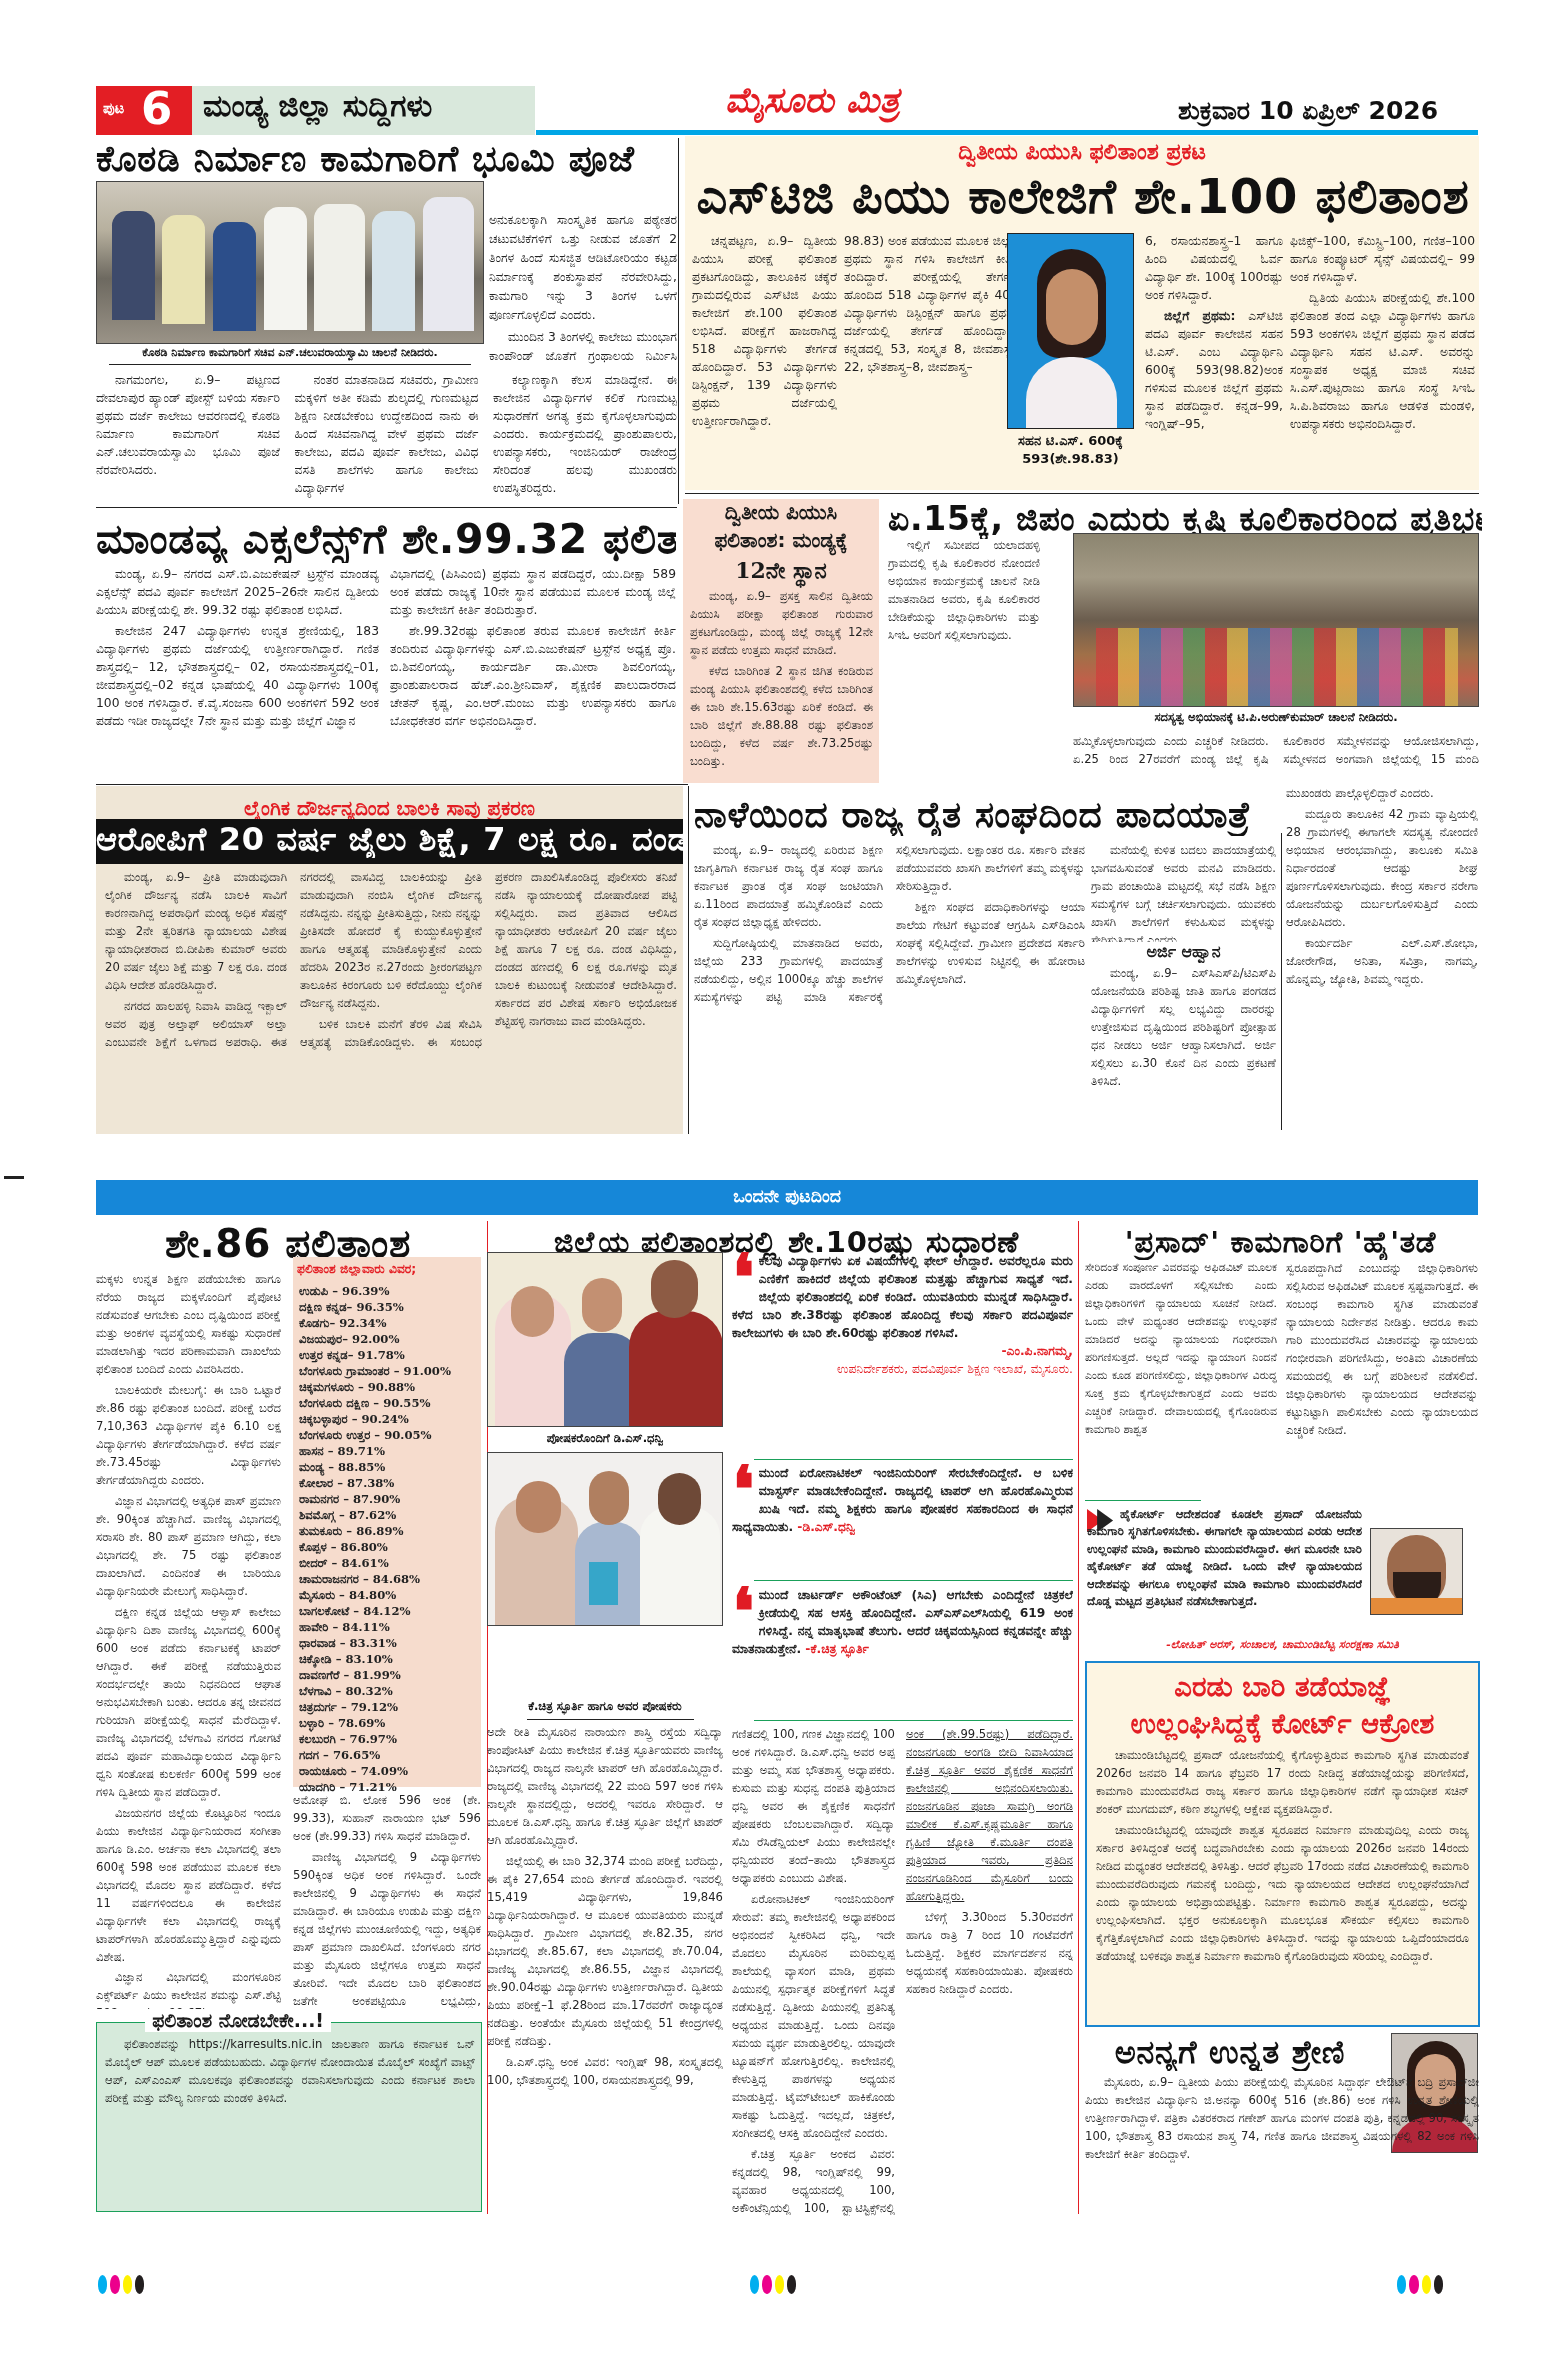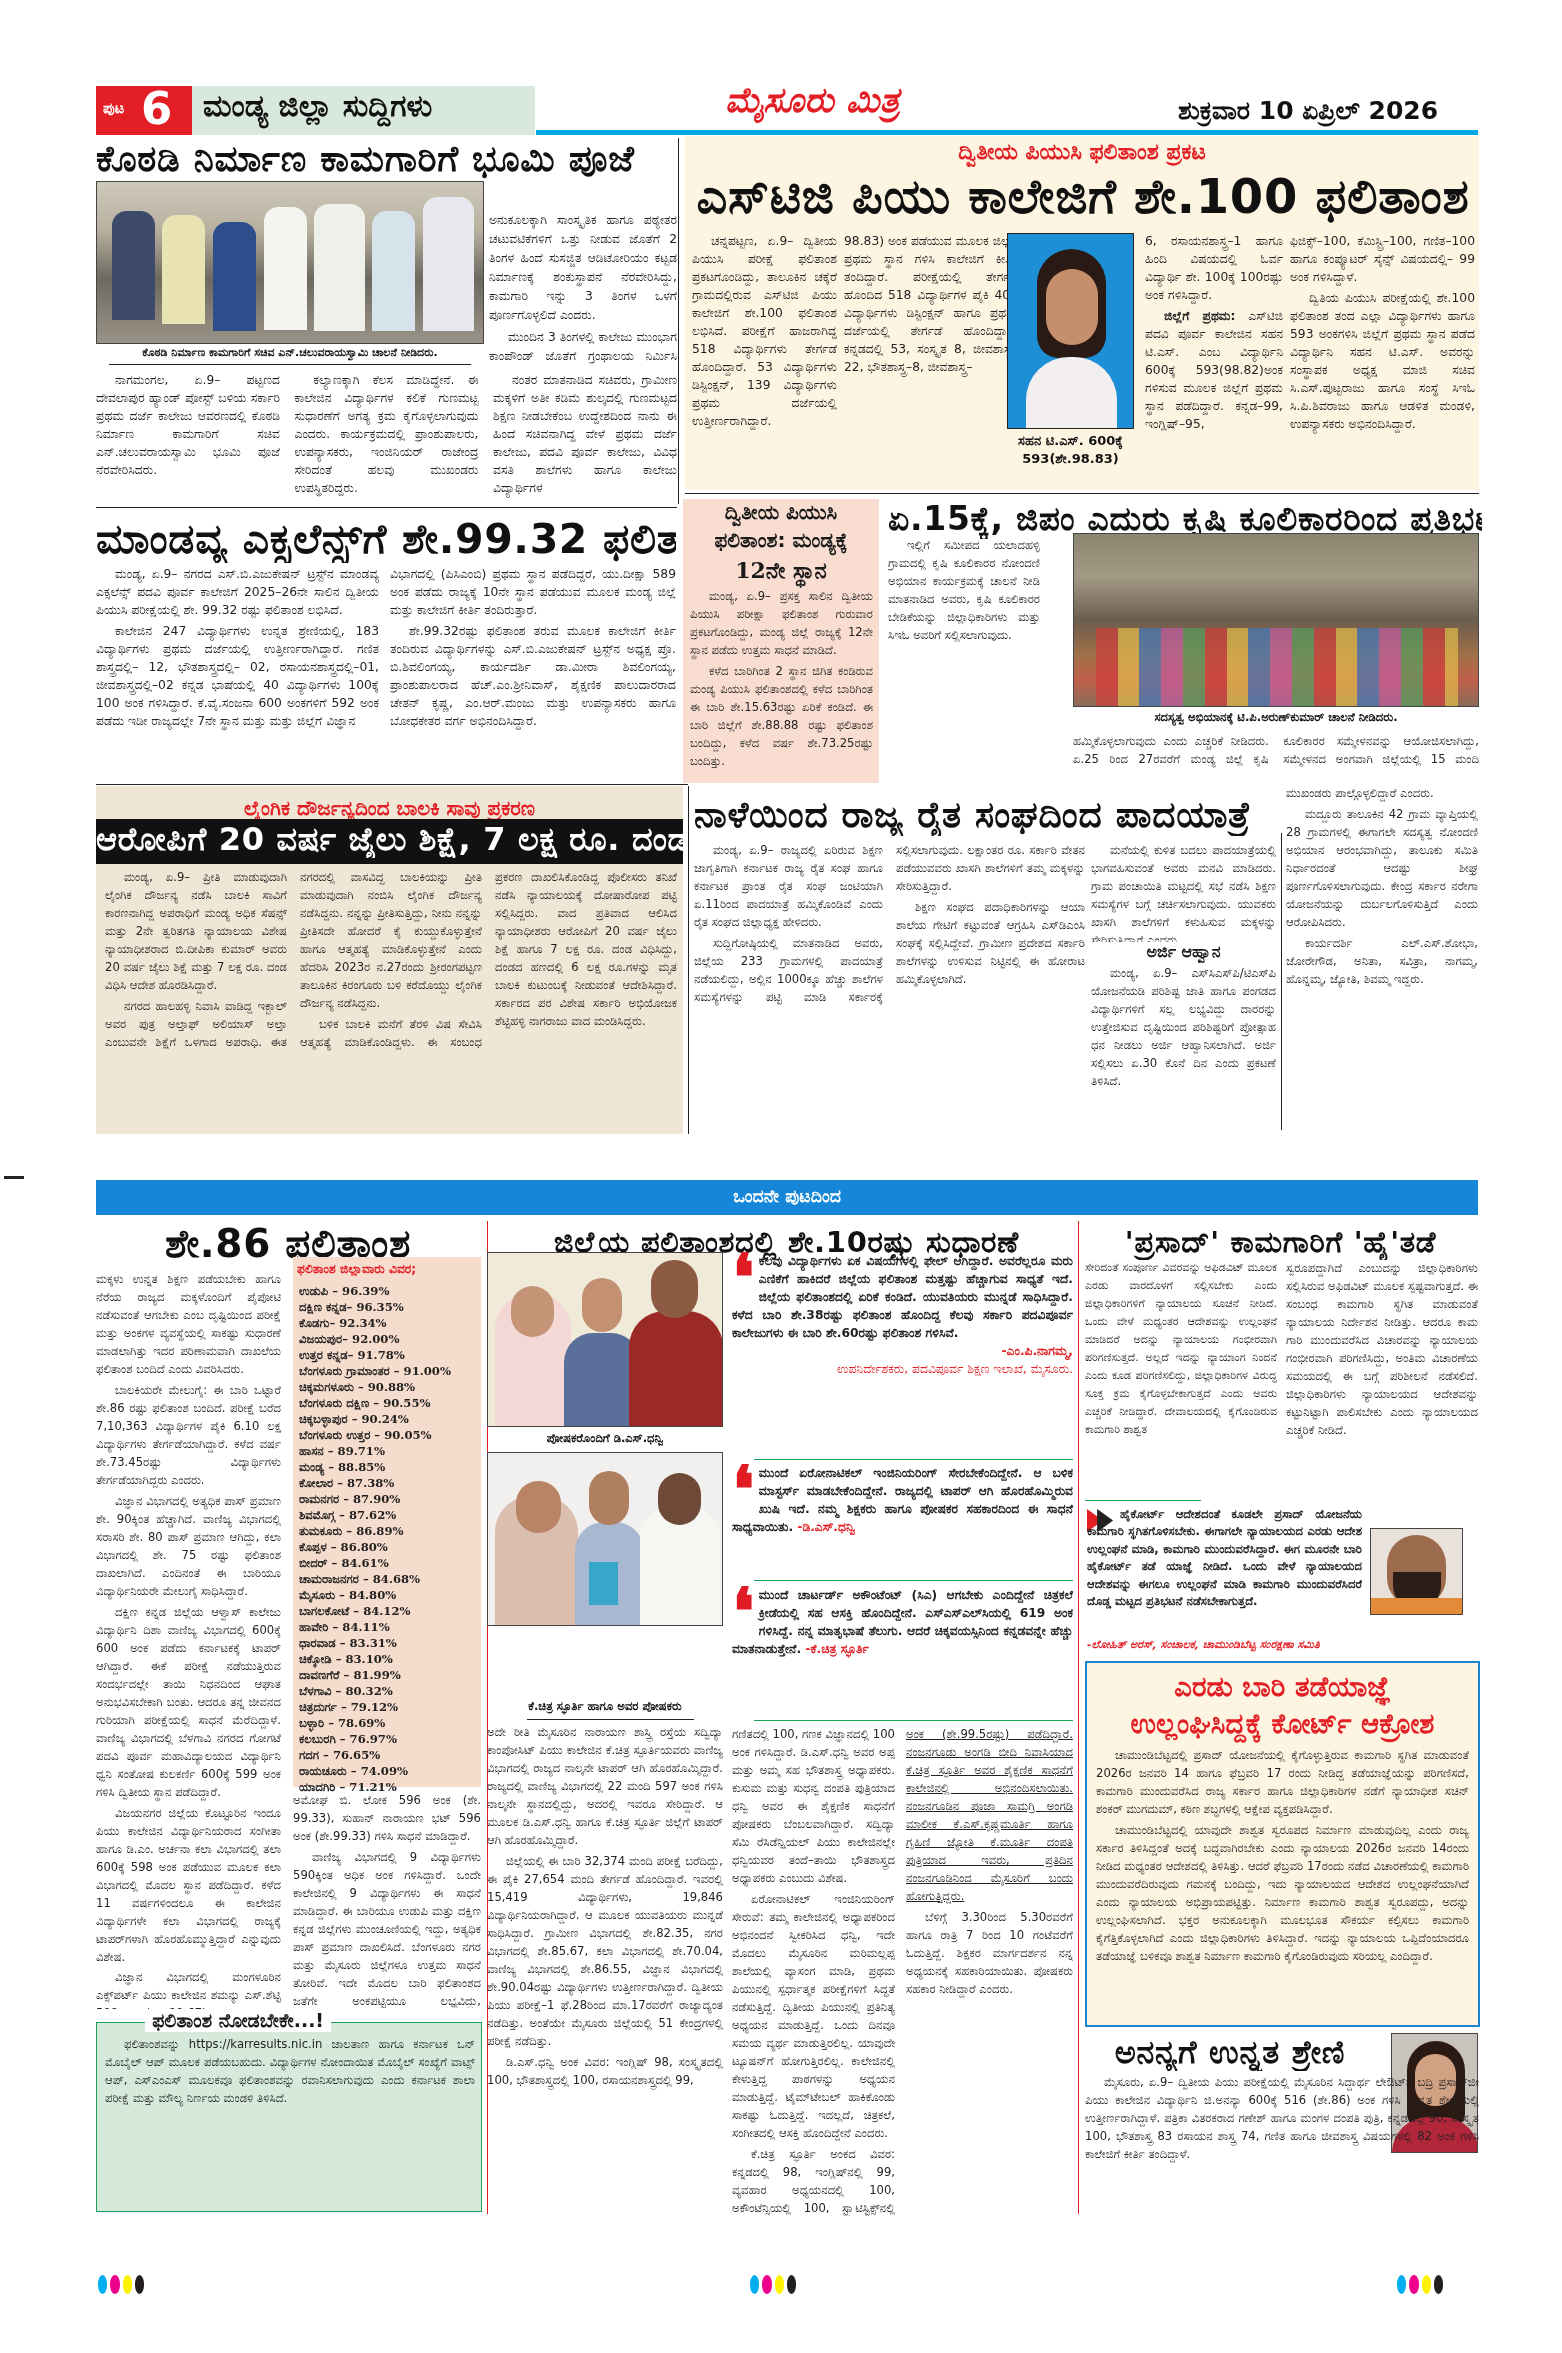--- a/index.html
+++ b/index.html
@@ -41,22 +41,22 @@
   <div style="position:absolute;left:326px;top:14.5px;width:51px;height:134px;background:#e8e8ef;border-radius:14.5px 14.5px 0 0;"></div>
 </div>
 <div class="caption" style="left:96px;top:346px;width:388px;font-size:11px;">ಕೊಠಡಿ ನಿರ್ಮಾಣ ಕಾಮಗಾರಿಗೆ ಸಚಿವ ಎನ್.ಚಲುವರಾಯಸ್ವಾಮಿ ಚಾಲನೆ ನೀಡಿದರು.</div>
 <div class="rule" style="left:109px;top:364px;width:362px;height:0.7px;"></div>
 <div class="col txt" style="left:489px;top:181px;width:188px;height:188px;font-size:12.3px;line-height:19px;">
   <p style="text-indent:0;margin-top:30px;">ಅನುಕೂಲಕ್ಕಾಗಿ ಸಾಂಸ್ಕೃತಿಕ ಹಾಗೂ ಪಠ್ಯೇತರ ಚಟುವಟಿಕೆಗಳಿಗೆ ಒತ್ತು ನೀಡುವ ಜೊತೆಗೆ 2 ತಿಂಗಳ ಹಿಂದೆ ಸುಸಜ್ಜಿತ ಆಡಿಟೋರಿಯಂ ಕಟ್ಟಡ ನಿರ್ಮಾಣಕ್ಕೆ ಶಂಕುಸ್ಥಾಪನೆ ನೆರವೇರಿಸಿದ್ದು, ಕಾಮಗಾರಿ ಇನ್ನು 3 ತಿಂಗಳ ಒಳಗೆ ಪೂರ್ಣಗೊಳ್ಳಲಿದೆ ಎಂದರು.</p>
   <p>ಮುಂದಿನ 3 ತಿಂಗಳಲ್ಲಿ ಕಾಲೇಜು ಮುಂಭಾಗ ಕಾಂಪೌಂಡ್ ಜೊತೆಗೆ ಗ್ರಂಥಾಲಯ ನಿರ್ಮಿಸಿ ಕೊಡಲಾಗುವುದು. ಶೈಕ್ಷಣಿಕ ಪ್ರಗತಿಗೆ ಪೂರಕವಾಗಿ ಅಗತ್ಯವಾದ ಎಲ್ಲಾ ಮೂಲಭೂತ ಸೌಕರ್ಯಗಳನ್ನು ಒದಗಿಸಲಾಗುವುದು ಎಂದರು.</p>
 </div>
 <div class="col txt" style="left:96px;top:371px;width:581px;height:129px;column-count:3;column-gap:14.5px;font-size:12.3px;line-height:18px;">
   <p>ನಾಗಮಂಗಲ, ಏ.9– ಪಟ್ಟಣದ ದೇವಲಾಪುರ ಹ್ಯಾಂಡ್ ಪೋಸ್ಟ್ ಬಳಿಯ ಸರ್ಕಾರಿ ಪ್ರಥಮ ದರ್ಜೆ ಕಾಲೇಜು ಆವರಣದಲ್ಲಿ ಕೊಠಡಿ ನಿರ್ಮಾಣ ಕಾಮಗಾರಿಗೆ ಸಚಿವ ಎನ್.ಚಲುವರಾಯಸ್ವಾಮಿ ಭೂಮಿ ಪೂಜೆ ನೆರವೇರಿಸಿದರು.</p>
+  <p>ನಂತರ ಮಾತನಾಡಿದ ಸಚಿವರು, ಗ್ರಾಮೀಣ ಮಕ್ಕಳಿಗೆ ಅತೀ ಕಡಿಮೆ ಶುಲ್ಕದಲ್ಲಿ ಗುಣಮಟ್ಟದ ಶಿಕ್ಷಣ ನೀಡಬೇಕೆಂಬ ಉದ್ದೇಶದಿಂದ ನಾನು ಈ ಹಿಂದೆ ಸಚಿವನಾಗಿದ್ದ ವೇಳೆ ಪ್ರಥಮ ದರ್ಜೆ ಕಾಲೇಜು, ಪದವಿ ಪೂರ್ವ ಕಾಲೇಜು, ವಿವಿಧ ವಸತಿ ಶಾಲೆಗಳು ಹಾಗೂ ಕಾಲೇಜು ವಿದ್ಯಾರ್ಥಿಗಳ</p>
   <p>ಕಲ್ಯಾಣಕ್ಕಾಗಿ ಕೆಲಸ ಮಾಡಿದ್ದೇನೆ. ಈ ಕಾಲೇಜಿನ ವಿದ್ಯಾರ್ಥಿಗಳ ಕಲಿಕೆ ಗುಣಮಟ್ಟ ಸುಧಾರಣೆಗೆ ಅಗತ್ಯ ಕ್ರಮ ಕೈಗೊಳ್ಳಲಾಗುವುದು ಎಂದರು. ಕಾರ್ಯಕ್ರಮದಲ್ಲಿ ಪ್ರಾಂಶುಪಾಲರು, ಉಪನ್ಯಾಸಕರು, ಇಂಜಿನಿಯರ್ ರಾಜೇಂದ್ರ ಸೇರಿದಂತೆ ಹಲವು ಮುಖಂಡರು ಉಪಸ್ಥಿತರಿದ್ದರು.</p>
-  <p>ನಂತರ ಮಾತನಾಡಿದ ಸಚಿವರು, ಗ್ರಾಮೀಣ ಮಕ್ಕಳಿಗೆ ಅತೀ ಕಡಿಮೆ ಶುಲ್ಕದಲ್ಲಿ ಗುಣಮಟ್ಟದ ಶಿಕ್ಷಣ ನೀಡಬೇಕೆಂಬ ಉದ್ದೇಶದಿಂದ ನಾನು ಈ ಹಿಂದೆ ಸಚಿವನಾಗಿದ್ದ ವೇಳೆ ಪ್ರಥಮ ದರ್ಜೆ ಕಾಲೇಜು, ಪದವಿ ಪೂರ್ವ ಕಾಲೇಜು, ವಿವಿಧ ವಸತಿ ಶಾಲೆಗಳು ಹಾಗೂ ಕಾಲೇಜು ವಿದ್ಯಾರ್ಥಿಗಳ</p>
 </div>
 <div class="vrule" style="left:678px;top:138px;height:366px;background:#222;width:0.7px;"></div>
 <div class="rule" style="left:96px;top:507px;width:581px;"></div>
 
 <div class="abs" style="left:685px;top:136px;width:794px;height:354px;background:#fdf5e2;"></div>
 <div class="abs k" style="left:685px;top:139px;width:794px;text-align:center;font-size:22px;font-weight:bold;color:#e31e24;">ದ್ವಿತೀಯ ಪಿಯುಸಿ ಫಲಿತಾಂಶ ಪ್ರಕಟ</div>
 <div class="hl abs" style="left:688px;top:168px;font-size:48px;width:790px;text-align:center;">ಎಸ್‌ಟಿಜಿ ಪಿಯು ಕಾಲೇಜಿಗೆ ಶೇ.100 ಫಲಿತಾಂಶ</div>
 <div class="col txt" style="left:692px;top:232px;width:145px;height:257px;font-size:12.3px;line-height:18px;">
   <p>ಚನ್ನಪಟ್ಟಣ, ಏ.9– ದ್ವಿತೀಯ ಪಿಯುಸಿ ಪರೀಕ್ಷೆ ಫಲಿತಾಂಶ ಪ್ರಕಟಗೊಂಡಿದ್ದು, ತಾಲೂಕಿನ ಚಕ್ಕೆರೆ ಗ್ರಾಮದಲ್ಲಿರುವ ಎಸ್‌ಟಿಜಿ ಪಿಯು ಕಾಲೇಜಿಗೆ ಶೇ.100 ಫಲಿತಾಂಶ ಲಭಿಸಿದೆ. ಪರೀಕ್ಷೆಗೆ ಹಾಜರಾಗಿದ್ದ 518 ವಿದ್ಯಾರ್ಥಿಗಳು ತೇರ್ಗಡೆ ಹೊಂದಿದ್ದಾರೆ. 53 ವಿದ್ಯಾರ್ಥಿಗಳು ಡಿಸ್ಟಿಂಕ್ಷನ್, 139 ವಿದ್ಯಾರ್ಥಿಗಳು ಪ್ರಥಮ ದರ್ಜೆಯಲ್ಲಿ ಉತ್ತೀರ್ಣರಾಗಿದ್ದಾರೆ.</p>
 </div>
@@ -277,21 +277,21 @@
     </svg>
 </div>
 <div class="col txt" style="left:1087px;top:1506px;width:275px;height:116px;font-size:11.6px;line-height:17.4px;font-weight:bold;">
   <span style="display:inline-block;width:33px;"></span><span>ಹೈಕೋರ್ಟ್ ಆದೇಶದಂತೆ ಕೂಡಲೇ ಪ್ರಸಾದ್ ಯೋಜನೆಯ ಕಾಮಗಾರಿ ಸ್ಥಗಿತಗೊಳಿಸಬೇಕು. ಈಗಾಗಲೇ ನ್ಯಾಯಾಲಯದ ಎರಡು ಆದೇಶ ಉಲ್ಲಂಘನೆ ಮಾಡಿ, ಕಾಮಗಾರಿ ಮುಂದುವರೆಸಿದ್ದಾರೆ. ಈಗ ಮೂರನೇ ಬಾರಿ ಹೈಕೋರ್ಟ್ ತಡೆ ಯಾಜ್ಞೆ ನೀಡಿದೆ. ಒಂದು ವೇಳೆ ನ್ಯಾಯಾಲಯದ ಆದೇಶವನ್ನು ಈಗಲೂ ಉಲ್ಲಂಘನೆ ಮಾಡಿ ಕಾಮಗಾರಿ ಮುಂದುವರೆಸಿದರೆ ದೊಡ್ಡ ಮಟ್ಟದ ಪ್ರತಿಭಟನೆ ನಡೆಸಬೇಕಾಗುತ್ತದೆ.</span>
 </div>
 <div class="photo" style="left:1370px;top:1528px;width:93px;height:87px;background:#e8e2da;">
   <div style="position:absolute;left:16px;top:5.8px;width:59px;height:72px;background:#9c6a4c;border-radius:29px;"></div>
   <div style="position:absolute;left:22px;top:43px;width:48px;height:36px;background:#2b1d18;border-radius:0 0 22px 22px;"></div>
   <div style="position:absolute;left:0;top:69px;width:93px;height:18px;background:#e48b3a;"></div>
 </div>
-<div class="abs k" style="left:1087px;top:1638px;width:391px;text-align:left;font-size:11px;font-weight:bold;font-style:italic;color:#e31e24;white-space:nowrap;">-ಲೋಹಿತ್ ಅರಸ್, ಸಂಚಾಲಕ, ಚಾಮುಂಡಿಬೆಟ್ಟ ಸಂರಕ್ಷಣಾ ಸಮಿತಿ</div>
+<div class="abs k" style="left:1087px;top:1638px;width:391px;text-align:center;font-size:11px;font-weight:bold;font-style:italic;color:#e31e24;white-space:nowrap;">-ಲೋಹಿತ್ ಅರಸ್, ಸಂಚಾಲಕ, ಚಾಮುಂಡಿಬೆಟ್ಟ ಸಂರಕ್ಷಣಾ ಸಮಿತಿ</div>
 
 <div class="abs" style="left:1085px;top:1661px;width:395px;height:366px;background:#fdf5e2;border:2.9px solid #1a86d0;"></div>
 <div class="abs k" style="left:1085px;top:1670px;width:395px;text-align:center;font-size:27.5px;font-weight:900;color:#e31e24;">ಎರಡು ಬಾರಿ ತಡೆಯಾಜ್ಞೆ</div>
 <div class="abs k" style="left:1085px;top:1707px;width:395px;text-align:center;font-size:27.5px;font-weight:900;color:#e31e24;white-space:nowrap;">ಉಲ್ಲಂಘಿಸಿದ್ದಕ್ಕೆ ಕೋರ್ಟ್ ಆಕ್ರೋಶ</div>
 <div class="col txt" style="left:1096px;top:1746px;width:373px;height:275px;font-size:11.6px;line-height:18px;">
   <p>ಚಾಮುಂಡಿಬೆಟ್ಟದಲ್ಲಿ ಪ್ರಸಾದ್ ಯೋಜನೆಯಲ್ಲಿ ಕೈಗೊಳ್ಳುತ್ತಿರುವ ಕಾಮಗಾರಿ ಸ್ಥಗಿತ ಮಾಡುವಂತೆ 2026ರ ಜನವರಿ 14 ಹಾಗೂ ಫೆಬ್ರವರಿ 17 ರಂದು ನೀಡಿದ್ದ ತಡೆಯಾಜ್ಞೆಯನ್ನು ಪರಿಗಣಿಸದೆ, ಕಾಮಗಾರಿ ಮುಂದುವರೆಸಿದ ರಾಜ್ಯ ಸರ್ಕಾರ ಹಾಗೂ ಜಿಲ್ಲಾಧಿಕಾರಿಗಳ ನಡೆಗೆ ನ್ಯಾಯಾಧೀಶ ಸಚಿನ್ ಶಂಕರ್ ಮುಗದುಮ್, ಕಠಿಣ ಶಬ್ಧಗಳಲ್ಲಿ ಆಕ್ಷೇಪ ವ್ಯಕ್ತಪಡಿಸಿದ್ದಾರೆ.</p>
   <p>ಚಾಮುಂಡಿಬೆಟ್ಟದಲ್ಲಿ ಯಾವುದೇ ಶಾಶ್ವತ ಸ್ವರೂಪದ ನಿರ್ಮಾಣ ಮಾಡುವುದಿಲ್ಲ ಎಂದು ರಾಜ್ಯ ಸರ್ಕಾರ ತಿಳಿಸಿದ್ದಂತೆ ಅದಕ್ಕೆ ಬದ್ಧವಾಗಿರಬೇಕು ಎಂದು ನ್ಯಾಯಾಲಯ 2026ರ ಜನವರಿ 14ರಂದು ನೀಡಿದ ಮಧ್ಯಂತರ ಆದೇಶದಲ್ಲಿ ತಿಳಿಸಿತ್ತು. ಆದರೆ ಫೆಬ್ರವರಿ 17ರಂದು ನಡೆದ ವಿಚಾರಣೆಯಲ್ಲಿ ಕಾಮಗಾರಿ ಮುಂದುವರೆದಿರುವುದು ಗಮನಕ್ಕೆ ಬಂದಿದ್ದು, ಇದು ನ್ಯಾಯಾಲಯದ ಆದೇಶದ ಉಲ್ಲಂಘನೆಯಾಗಿದೆ ಎಂದು ನ್ಯಾಯಾಲಯ ಅಭಿಪ್ರಾಯಪಟ್ಟಿತ್ತು. ನಿರ್ಮಾಣ ಕಾಮಗಾರಿ ಶಾಶ್ವತ ಸ್ವರೂಪದ್ದು, ಅದನ್ನು ಉಲ್ಲಂಘಿಸಲಾಗಿದೆ. ಭಕ್ತರ ಅನುಕೂಲಕ್ಕಾಗಿ ಮೂಲಭೂತ ಸೌಕರ್ಯ ಕಲ್ಪಿಸಲು ಕಾಮಗಾರಿ ಕೈಗೆತ್ತಿಕೊಳ್ಳಲಾಗಿದೆ ಎಂದು ಜಿಲ್ಲಾಧಿಕಾರಿಗಳು ತಿಳಿಸಿದ್ದಾರೆ. ಇದನ್ನು ನ್ಯಾಯಾಲಯ ಒಪ್ಪಿದೆಂಯಾದರೂ ತಡೆಯಾಜ್ಞೆ ಬಳಿಕವೂ ಶಾಶ್ವತ ನಿರ್ಮಾಣ ಕಾಮಗಾರಿ ಕೈಗೊಂಡಿರುವುದು ಸರಿಯಲ್ಲ ಎಂದಿದ್ದಾರೆ.</p>
 </div>
 
 <div class="hl abs" style="left:1085px;top:2033px;width:290px;text-align:center;font-size:32px;">ಅನನ್ಯಗೆ ಉನ್ನತ ಶ್ರೇಣಿ</div>

